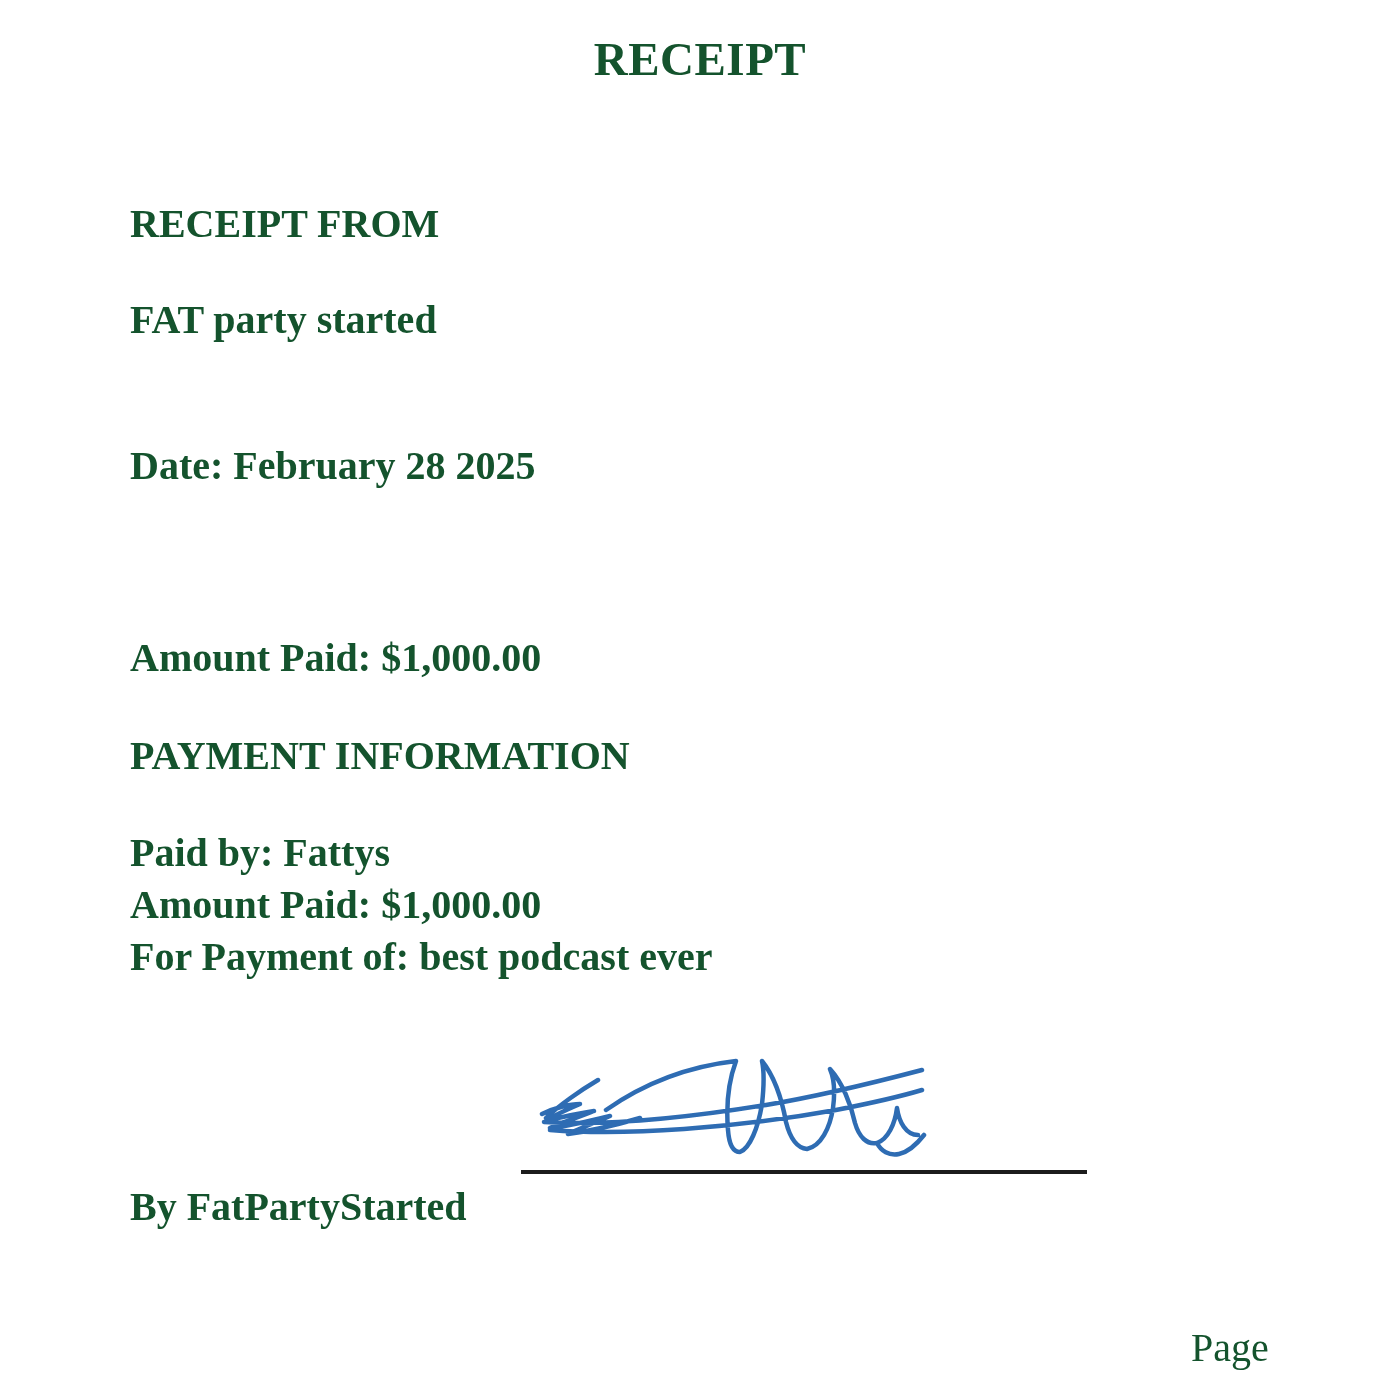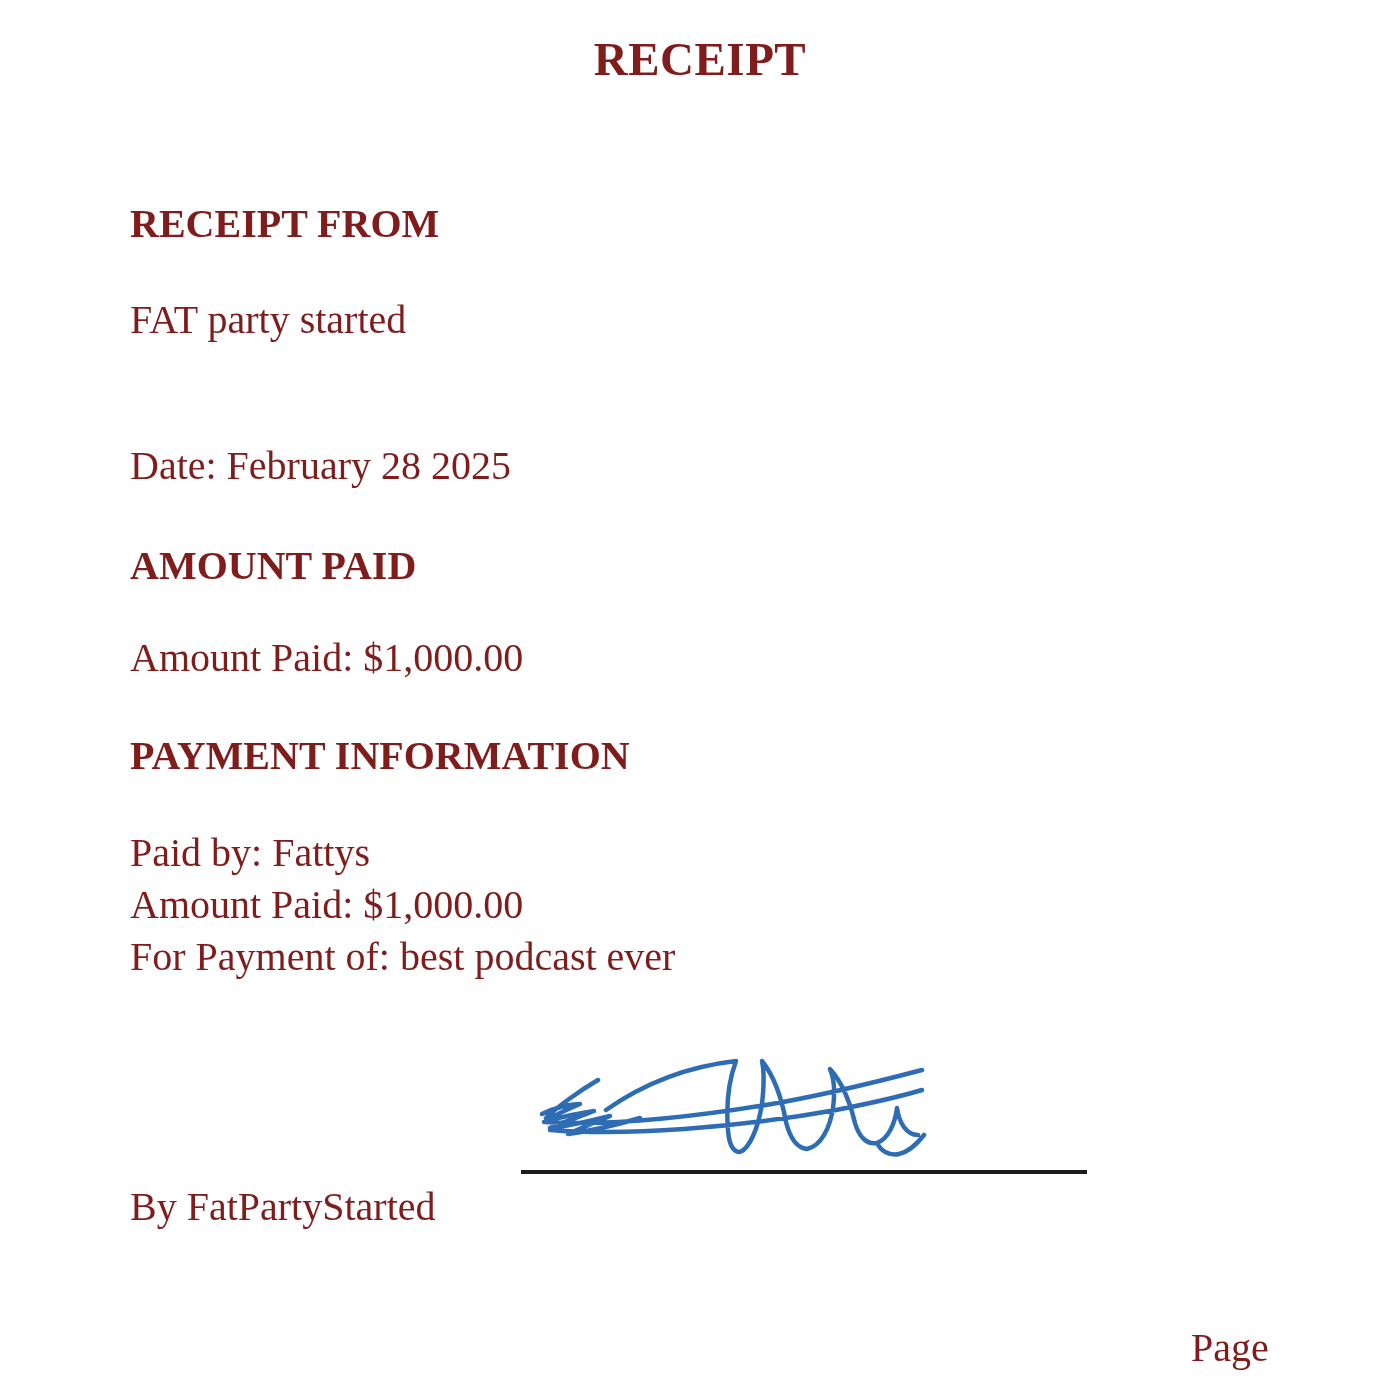--- a/index.html
+++ b/index.html
@@ -7,21 +7,21 @@
     padding: 0;
     background: #ffffff;
   }
   .page {
     position: relative;
     width: 1400px;
     height: 1400px;
     background: #ffffff;
     overflow: hidden;
     font-family: "Liberation Serif", "DejaVu Serif", serif;
-    color: #7f1d1d;
+    color: #14532d;
   }
   .abs { position: absolute; }
   .doc-title {
     top: 33px;
     left: 0;
     width: 100%;
     text-align: center;
     font-size: 47px;
     line-height: 52px;
     font-weight: bold;
@@ -33,21 +33,21 @@
     font-size: 40px;
     line-height: 52px;
     font-weight: bold;
     white-space: nowrap;
     text-align: right;
   }
   .body-text {
     left: 130px;
     font-size: 40px;
     line-height: 52px;
-    font-weight: normal;
+    font-weight: bold;
     white-space: nowrap;
   }
   .sig-underline {
     left: 521px;
     top: 1170px;
     width: 566px;
     height: 4px;
     background: #1c1c1c;
   }
   .signature-svg {
@@ -73,21 +73,20 @@
   <h1 class="abs doc-title">RECEIPT</h1>
 
   <div class="abs heading" style="top:198px">RECEIPT FROM</div>
 
   <div class="abs body-text" style="top:294px">
     <div>FAT party started</div>
   </div>
 
   <div class="abs body-text" style="top:440px">Date: February 28 2025</div>
 
-  <div class="abs heading" style="top:540px">AMOUNT PAID</div>
 
   <div class="abs body-text" style="top:632px">Amount Paid: $1,000.00</div>
 
   <div class="abs heading" style="top:730px">PAYMENT INFORMATION</div>
 
   <div class="abs body-text" style="top:827px">
     <div>Paid by: Fattys</div>
     <div>Amount Paid: $1,000.00</div>
     <div>For Payment of: best podcast ever</div>
   </div>

